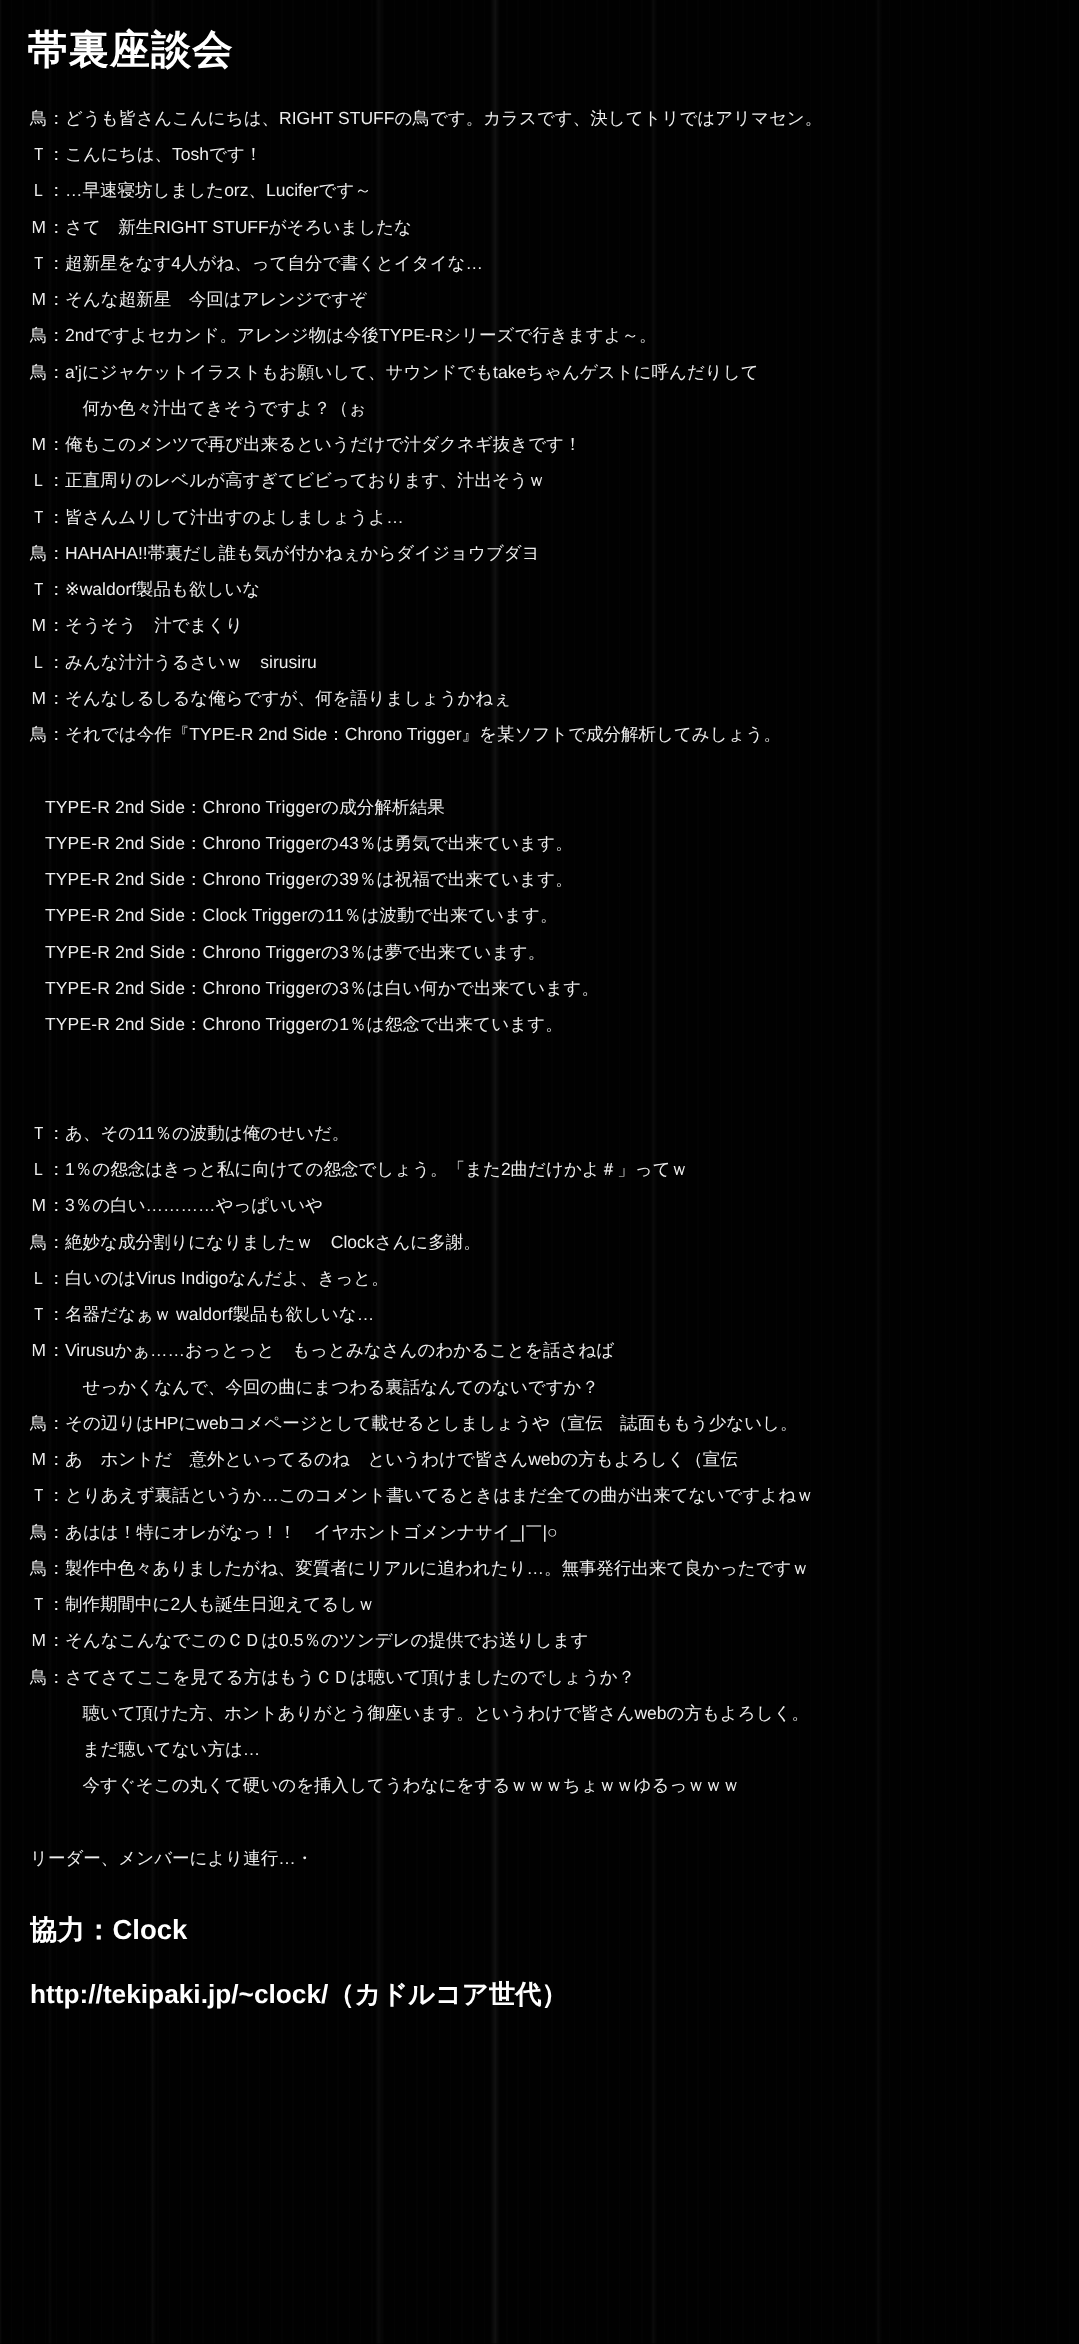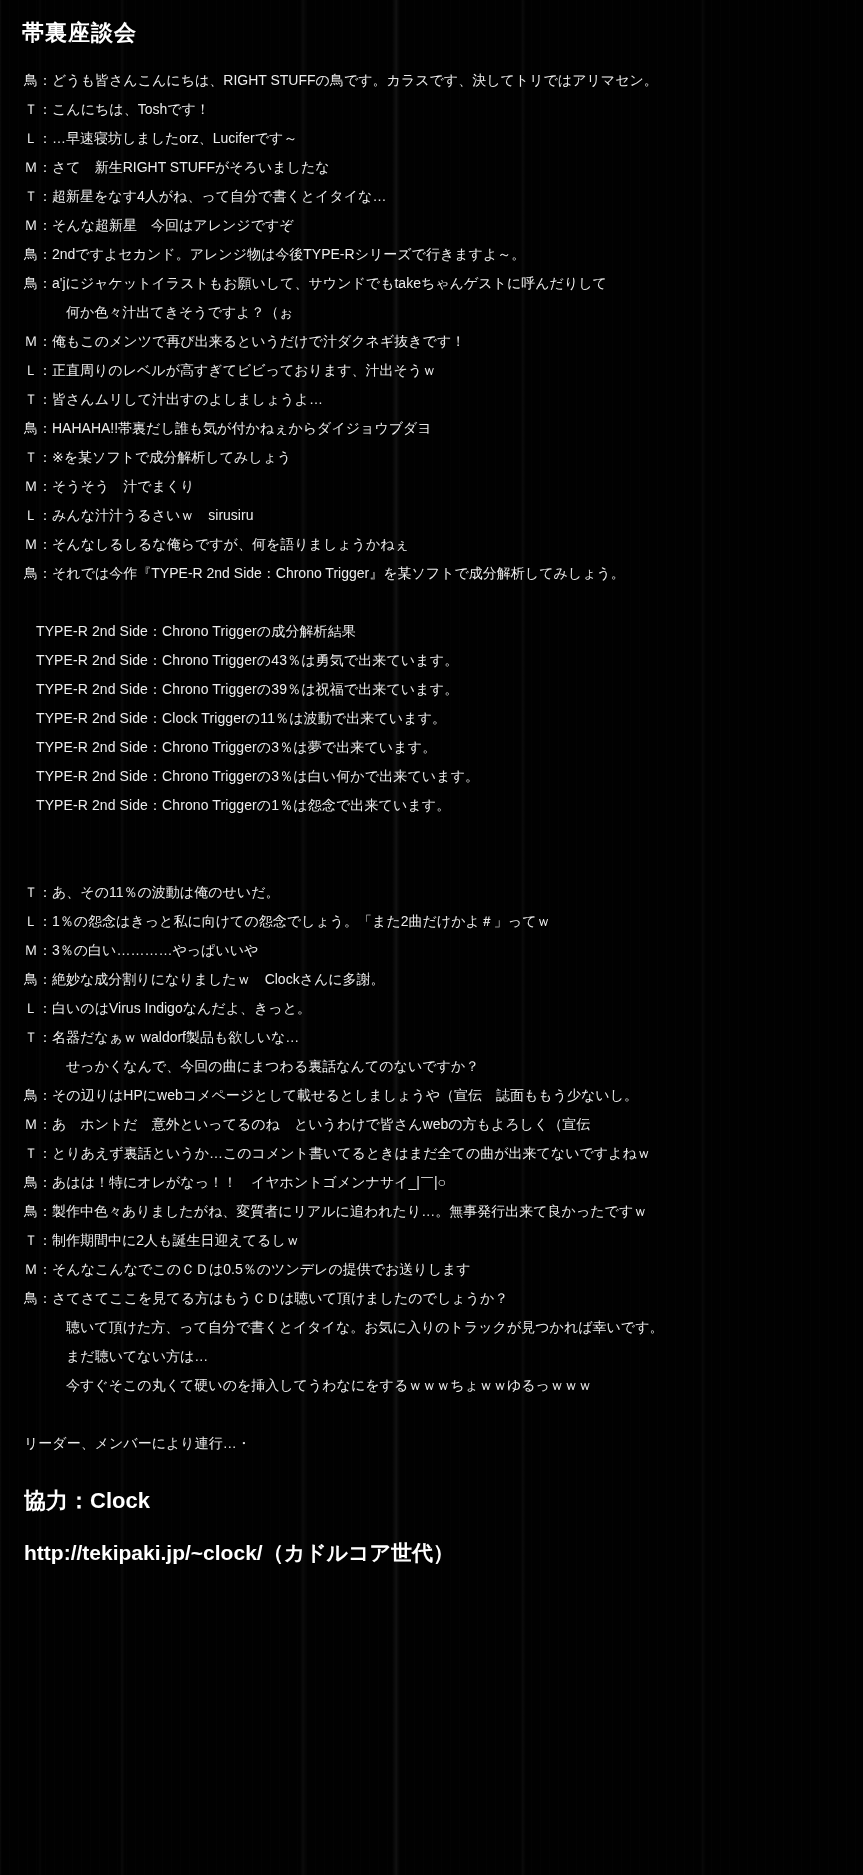--- a/index.html
+++ b/index.html
@@ -46,21 +46,21 @@
         rgba(0,0,0,0) 1px,
         rgba(0,0,0,0) 9px);
     opacity: 0.7;
   }
   .content {
     position: relative;
     z-index: 2;
     padding: 14px 18px 0 18px;
   }
   h1.title {
-    font-size: 22px;
+    font-size: 32px;
     font-weight: bold;
     letter-spacing: 1px;
     margin: 4px 0 18px 4px;
     color: #ffffff;
   }
   .lines {
     margin: 0 0 0 6px;
   }
   .line {
     font-size: 14px;
@@ -110,51 +110,52 @@
       <div class="line">Ｍ：さて　新生RIGHT STUFFがそろいましたな</div>
       <div class="line">Ｔ：超新星をなす4人がね、って自分で書くとイタイな…</div>
       <div class="line">Ｍ：そんな超新星　今回はアレンジですぞ</div>
       <div class="line">鳥：2ndですよセカンド。アレンジ物は今後TYPE-Rシリーズで行きますよ～。</div>
       <div class="line">鳥：a'jにジャケットイラストもお願いして、サウンドでもtakeちゃんゲストに呼んだりして</div>
       <div class="line indent">何か色々汁出てきそうですよ？（ぉ</div>
       <div class="line">Ｍ：俺もこのメンツで再び出来るというだけで汁ダクネギ抜きです！</div>
       <div class="line">Ｌ：正直周りのレベルが高すぎてビビっております、汁出そうｗ</div>
       <div class="line">Ｔ：皆さんムリして汁出すのよしましょうよ…</div>
       <div class="line">鳥：HAHAHA!!帯裏だし誰も気が付かねぇからダイジョウブダヨ</div>
-      <div class="line">Ｔ：※を某ソフトで成分解析してみしょう</div>
+      <div class="line">Ｔ：※waldorf製品も欲しいな</div>
       <div class="line">Ｍ：そうそう　汁でまくり</div>
       <div class="line">Ｌ：みんな汁汁うるさいｗ　sirusiru</div>
       <div class="line">Ｍ：そんなしるしるな俺らですが、何を語りましょうかねぇ</div>
       <div class="line">鳥：それでは今作『TYPE-R 2nd Side：Chrono Trigger』を某ソフトで成分解析してみしょう。</div>
       <div class="line blank"></div>
       <div class="line analysis">TYPE-R 2nd Side：Chrono Triggerの成分解析結果</div>
       <div class="line analysis">TYPE-R 2nd Side：Chrono Triggerの43％は勇気で出来ています。</div>
       <div class="line analysis">TYPE-R 2nd Side：Chrono Triggerの39％は祝福で出来ています。</div>
       <div class="line analysis">TYPE-R 2nd Side：Clock Triggerの11％は波動で出来ています。</div>
       <div class="line analysis">TYPE-R 2nd Side：Chrono Triggerの3％は夢で出来ています。</div>
       <div class="line analysis">TYPE-R 2nd Side：Chrono Triggerの3％は白い何かで出来ています。</div>
       <div class="line analysis">TYPE-R 2nd Side：Chrono Triggerの1％は怨念で出来ています。</div>
       <div class="line blank"></div>
       <div class="line blank"></div>
       <div class="line">Ｔ：あ、その11％の波動は俺のせいだ。</div>
       <div class="line">Ｌ：1％の怨念はきっと私に向けての怨念でしょう。「また2曲だけかよ＃」ってｗ</div>
       <div class="line">Ｍ：3％の白い…………やっぱいいや</div>
       <div class="line">鳥：絶妙な成分割りになりましたｗ　Clockさんに多謝。</div>
       <div class="line">Ｌ：白いのはVirus Indigoなんだよ、きっと。</div>
       <div class="line">Ｔ：名器だなぁｗ waldorf製品も欲しいな…</div>
+      <div class="line">Ｍ：Virusuかぁ……おっとっと　もっとみなさんのわかることを話さねば</div>
       <div class="line indent">せっかくなんで、今回の曲にまつわる裏話なんてのないですか？</div>
       <div class="line">鳥：その辺りはHPにwebコメページとして載せるとしましょうや（宣伝　誌面ももう少ないし。</div>
       <div class="line">Ｍ：あ　ホントだ　意外といってるのね　というわけで皆さんwebの方もよろしく（宣伝</div>
       <div class="line">Ｔ：とりあえず裏話というか…このコメント書いてるときはまだ全ての曲が出来てないですよねｗ</div>
       <div class="line">鳥：あはは！特にオレがなっ！！　イヤホントゴメンナサイ_|￣|○</div>
       <div class="line">鳥：製作中色々ありましたがね、変質者にリアルに追われたり…。無事発行出来て良かったですｗ</div>
       <div class="line">Ｔ：制作期間中に2人も誕生日迎えてるしｗ</div>
       <div class="line">Ｍ：そんなこんなでこのＣＤは0.5％のツンデレの提供でお送りします</div>
       <div class="line">鳥：さてさてここを見てる方はもうＣＤは聴いて頂けましたのでしょうか？</div>
-      <div class="line indent">聴いて頂けた方、って自分で書くとイタイな。お気に入りのトラックが見つかれば幸いです。</div>
+      <div class="line indent">聴いて頂けた方、ホントありがとう御座います。というわけで皆さんwebの方もよろしく。</div>
       <div class="line indent">まだ聴いてない方は…</div>
       <div class="line indent">今すぐそこの丸くて硬いのを挿入してうわなにをするｗｗｗちょｗｗゆるっｗｗｗ</div>
       <div class="line blank"></div>
       <div class="line">リーダー、メンバーにより連行…・</div>
     </div>
 
     <div class="footer">
       <div class="credit">協力：Clock</div>
       <div class="url">http://tekipaki.jp/~clock/（カドルコア世代）</div>
     </div>

